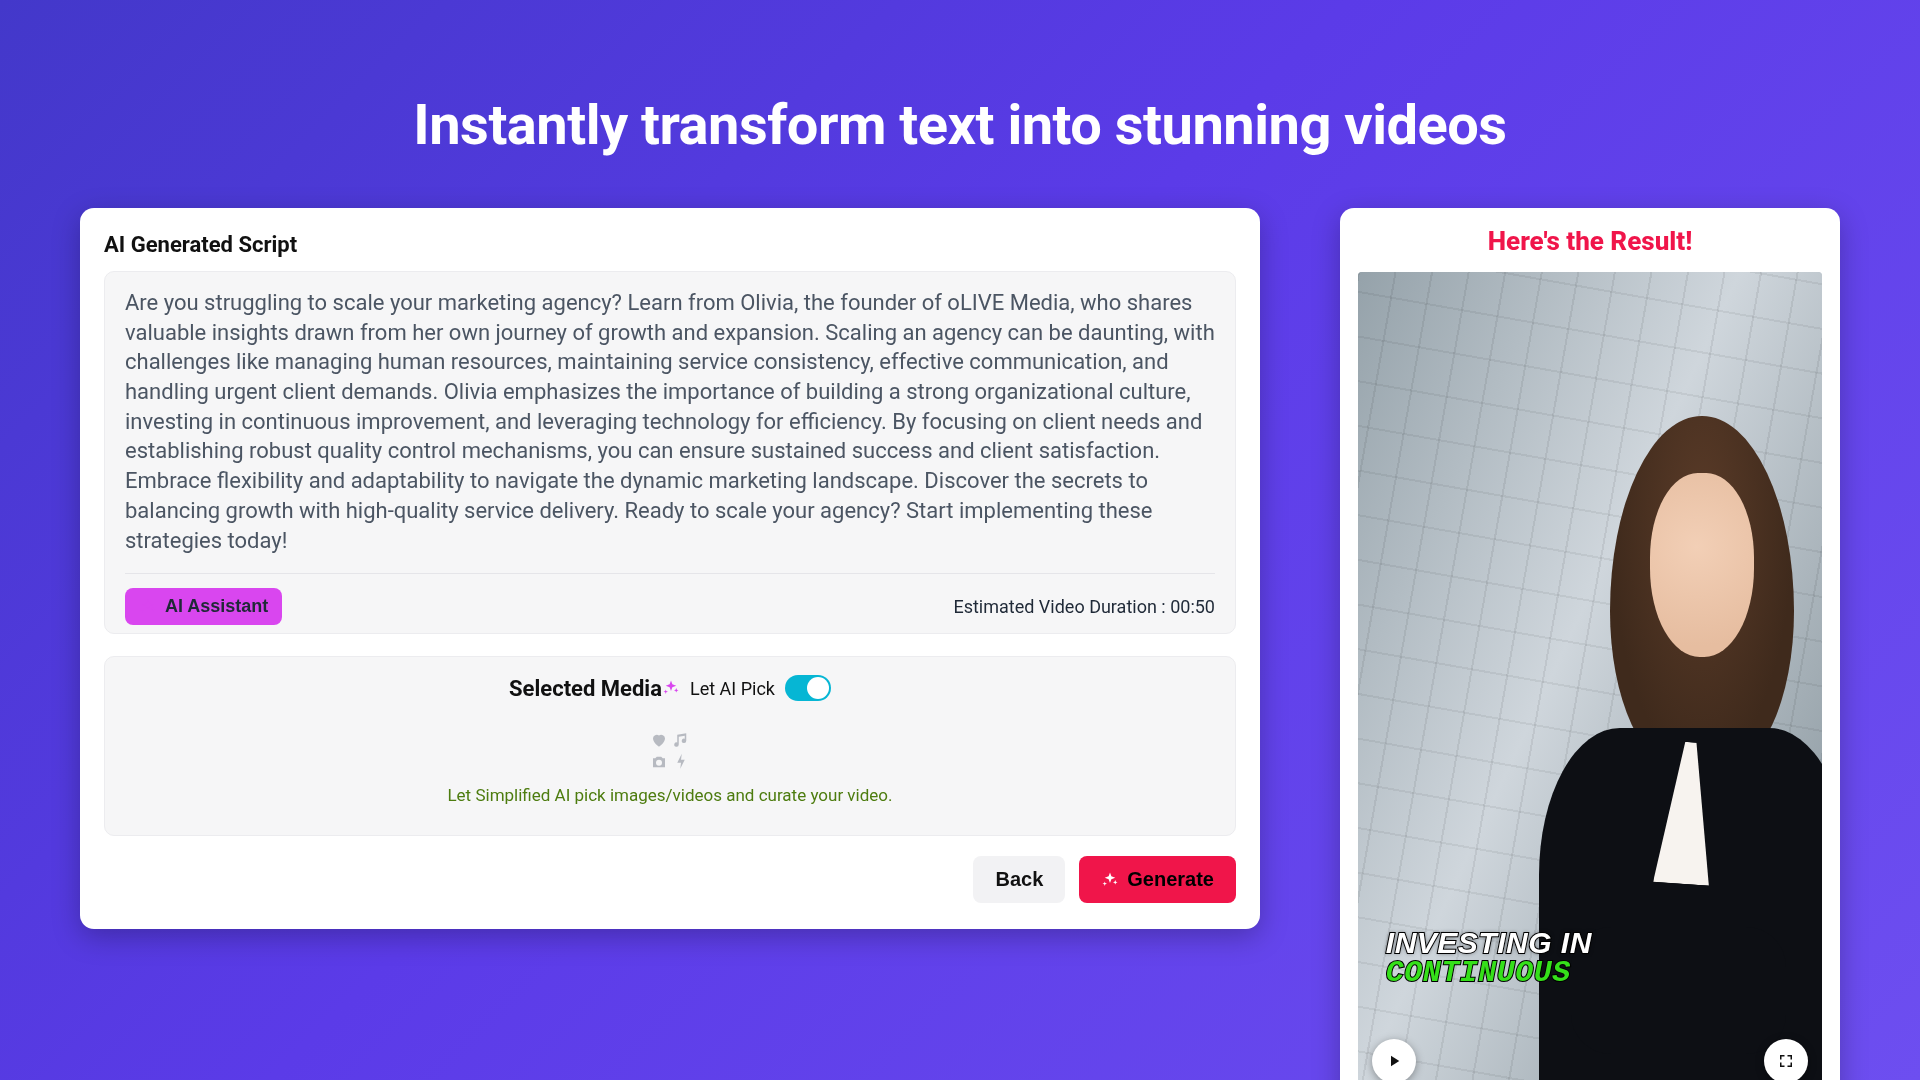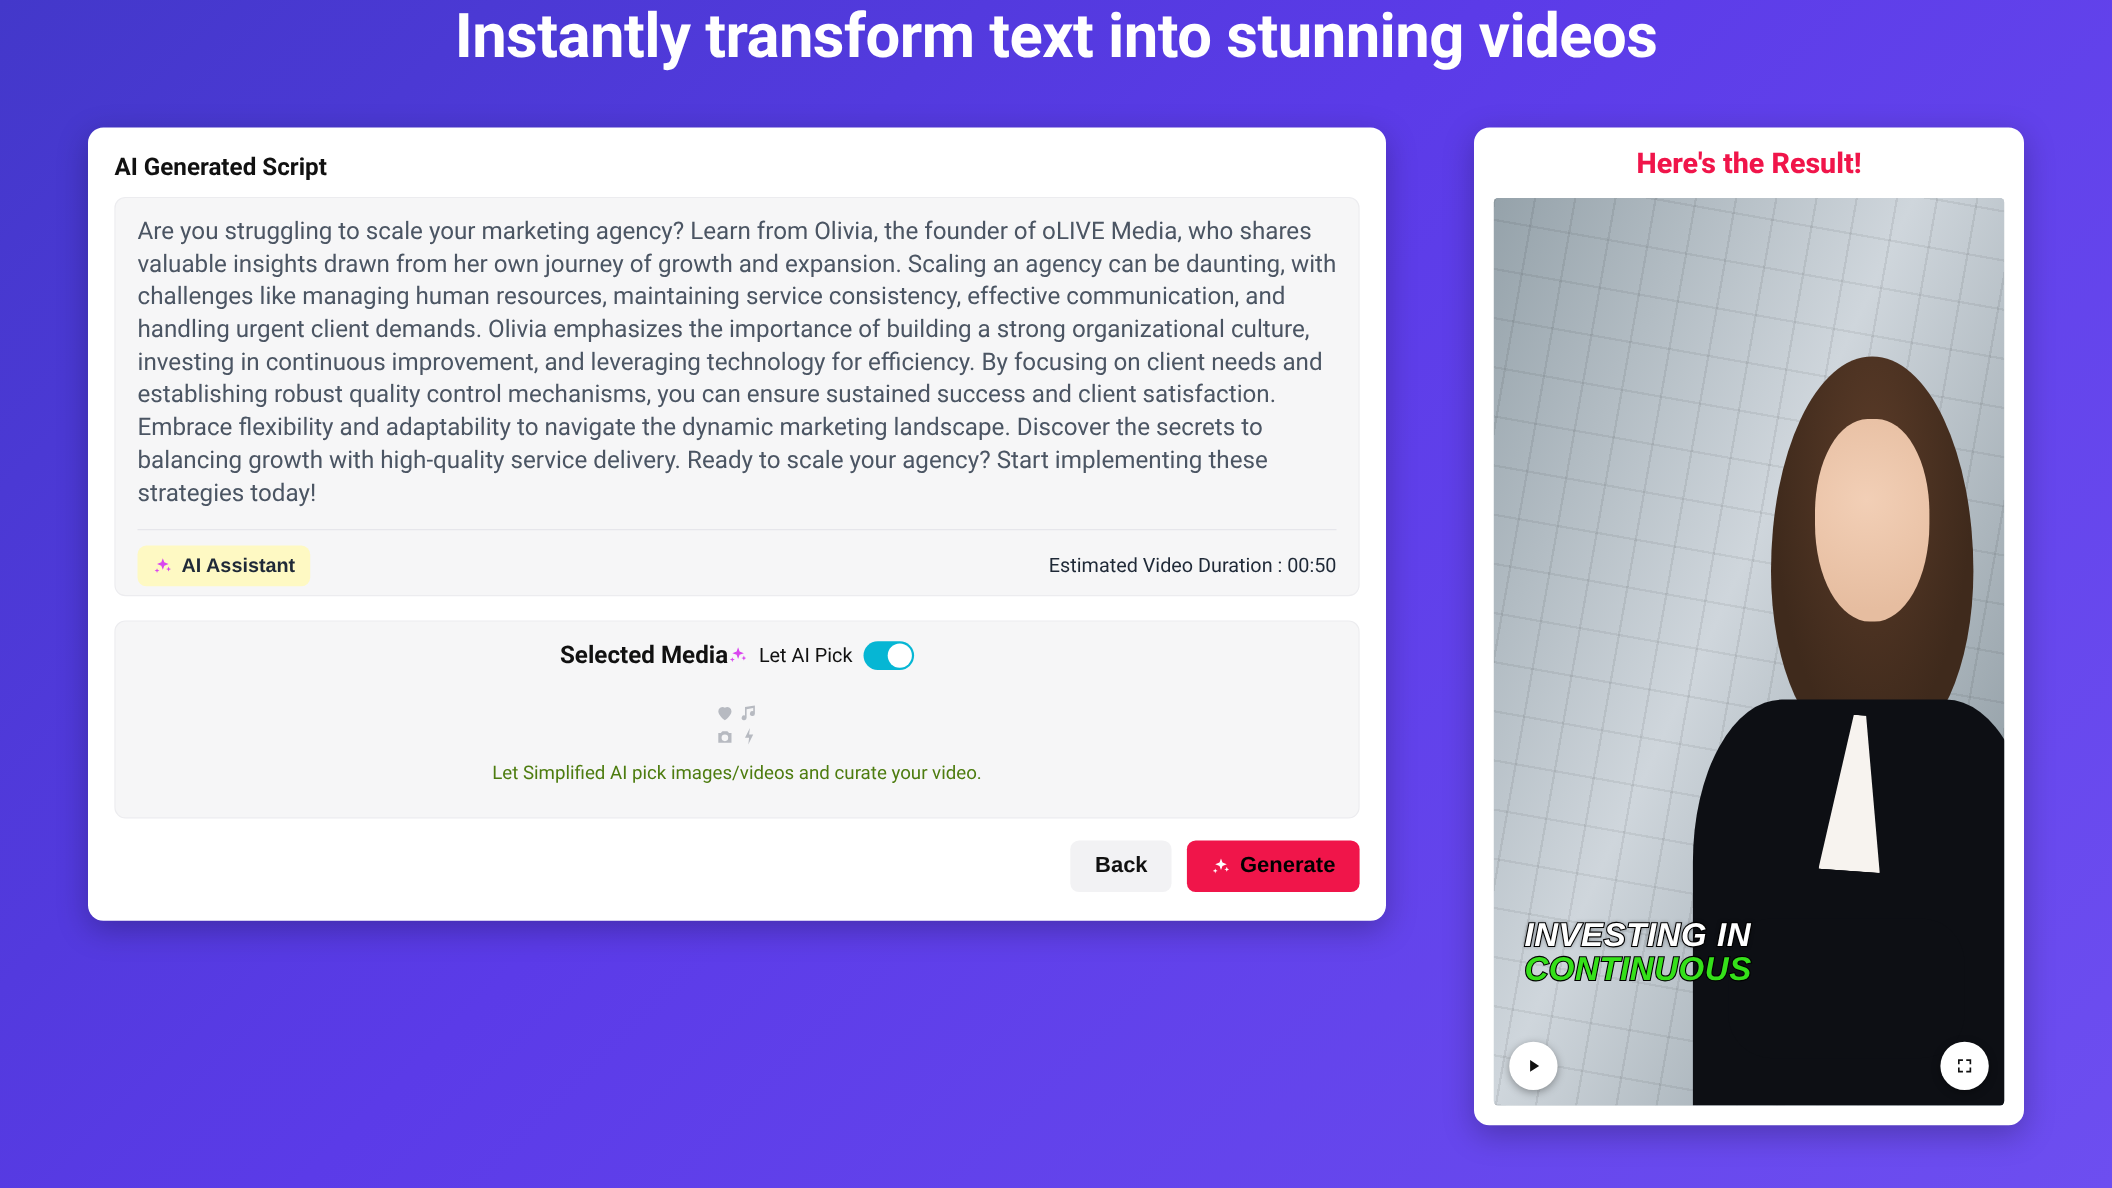--- a/index.html
+++ b/index.html
@@ -7,20 +7,21 @@
   font-family: -apple-system, BlinkMacSystemFont, "Segoe UI", Roboto, Helvetica, Arial, sans-serif;
   width: 1920px; height: 1080px;
   background: linear-gradient(135deg, #4338ca 0%, #5b3be8 45%, #6d4ef0 100%);
   overflow: hidden;
 }
 .page-title {
   text-align: center;
   color: #ffffff;
   font-size: 56px;
   font-weight: 700;
+  padding-top: 92px;
   letter-spacing: -0.5px;
 }
 .content-row {
   display: flex;
   gap: 80px;
   padding: 50px 80px 0 80px;
   align-items: flex-start;
 }
 .script-card {
   background: #ffffff;
@@ -53,21 +54,21 @@
 }
 .script-footer {
   display: flex;
   align-items: center;
   justify-content: space-between;
 }
 .ai-assistant-btn {
   display: inline-flex;
   align-items: center;
   gap: 8px;
-  background: #fef9c3;
+  background: #d946ef;
   border: none;
   border-radius: 8px;
   padding: 8px 14px;
   font-size: 18px;
   font-weight: 600;
   color: #1f2937;
   cursor: pointer;
 }
 .sparkle-icon {
   width: 18px; height: 18px;
@@ -254,20 +255,21 @@
 .caption .line1 {
   color: #ffffff;
   -webkit-text-stroke: 2px #000;
   text-shadow: 0 0 4px rgba(0,0,0,0.6);
   paint-order: stroke fill;
 }
 .caption .line2 {
   color: #35e01a;
   -webkit-text-stroke: 2px #000;
   paint-order: stroke fill;
+  font-family: Liberation Mono, monospace;
 }
 .video-controls {
   position: absolute;
   left: 14px; right: 14px; bottom: 14px;
   display: flex;
   justify-content: space-between;
 }
 .ctrl-btn {
   width: 44px; height: 44px;
   border-radius: 50%;

